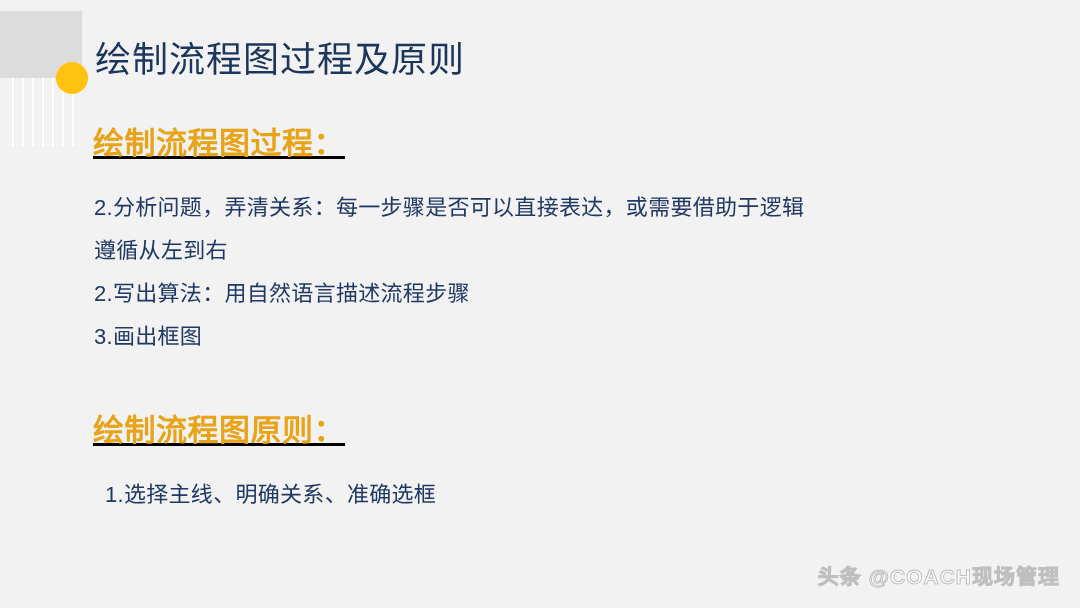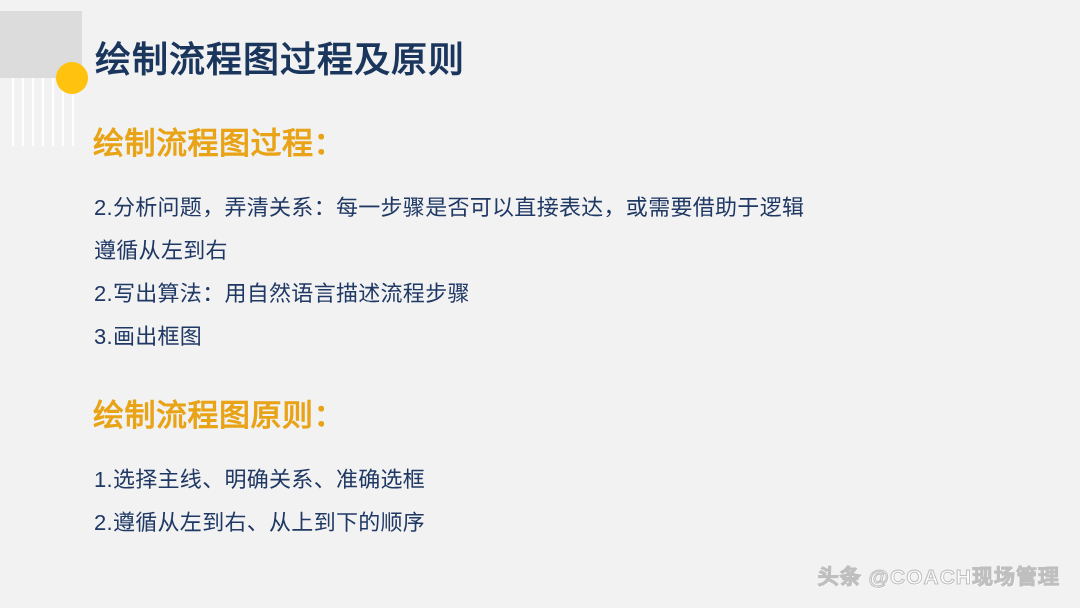--- a/index.html
+++ b/index.html
@@ -65,37 +65,37 @@
     border-radius: 50%;
     background: #ffc20e;
   }
 
   
   .slide-title {
     position: absolute;
     left: 95px;
     top: 13px;
     font-size: 36px;
-    font-weight: bold;
+    font-weight: normal;
     color: #1b365d;
     letter-spacing: 1px;
     line-height: 1.25;
     white-space: nowrap;
   }
 
   
   .content {
     position: absolute;
     left: 93px;
     top: 124px;
     width: 950px;
   }
 
   .section { margin: 0; }
-  .section + .section { margin-top: 0; }
+  .section + .section { margin-top: 15px; text-decoration: underline; }
 
   .section-heading {
     font-size: 31px;
     font-weight: bold;
     color: #e8a317;
     letter-spacing: 0.5px;
     line-height: 1.3;
     margin: 0;
     white-space: nowrap;
   }
@@ -105,25 +105,25 @@
     padding: 0;
     list-style: none;
   }
   .body-line {
     font-size: 22px;
     color: #1f3864;
     line-height: 43px;
     letter-spacing: 0.3px;
   }
 
-  .sec-process  { position: absolute; left: 0; top: 0;   }
+  .sec-process  { position: absolute; left: 0; top: 0; text-decoration: underline;   }
   .sec-process .section-body { position: absolute; left: 1px; top: 62px; width: 900px; }
 
   .sec-principle { position: absolute; left: 0; top: 272px; }
-  .sec-principle .section-body { position: absolute; left: 1px; top: 62px; width: 900px; }
+  .sec-principle .section-body { position: absolute; left: 12px; top: 62px; width: 900px; }
 
   
   .watermark {
     position: absolute;
     right: 20px;
     bottom: 18px;
     font-size: 21px;
     font-weight: bold;
     color: rgba(255,255,255,0.05);
     letter-spacing: 1px;
@@ -164,21 +164,20 @@
         <li class="body-line">遵循从左到右</li>
         <li class="body-line">2.写出算法：用自然语言描述流程步骤</li>
         <li class="body-line">3.画出框图</li>
       </ul>
     </div>
 
     <div class="section sec-principle">
       <h2 class="section-heading">绘制流程图原则：</h2>
       <ul class="section-body">
         <li class="body-line">1.选择主线、明确关系、准确选框</li>
-        <li class="body-line">2.遵循从左到右、从上到下的顺序</li>
       </ul>
     </div>
 
   </div>
 
   <div class="watermark">头条 @COACH现场管理</div>
 
 </div>
 
 </body></html>

